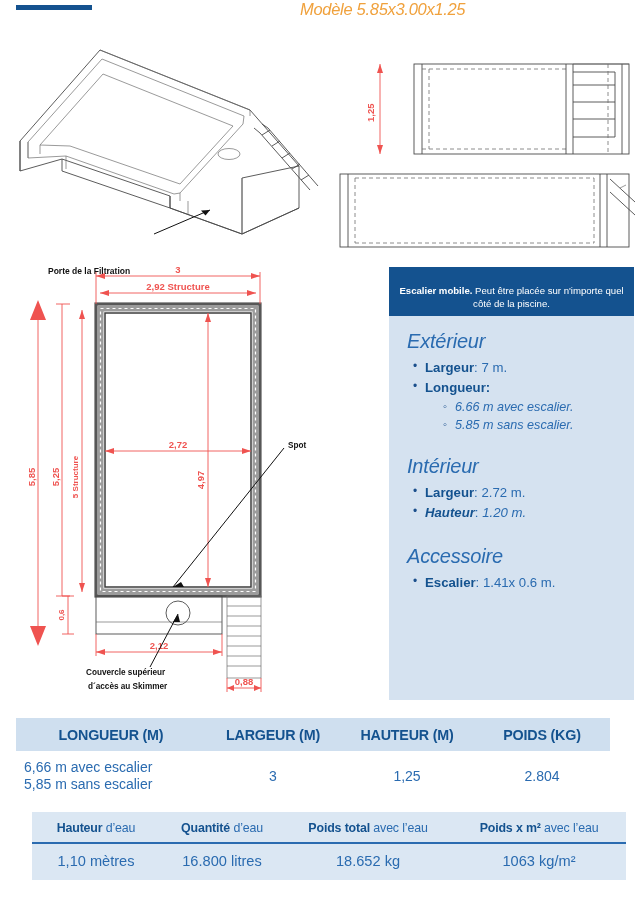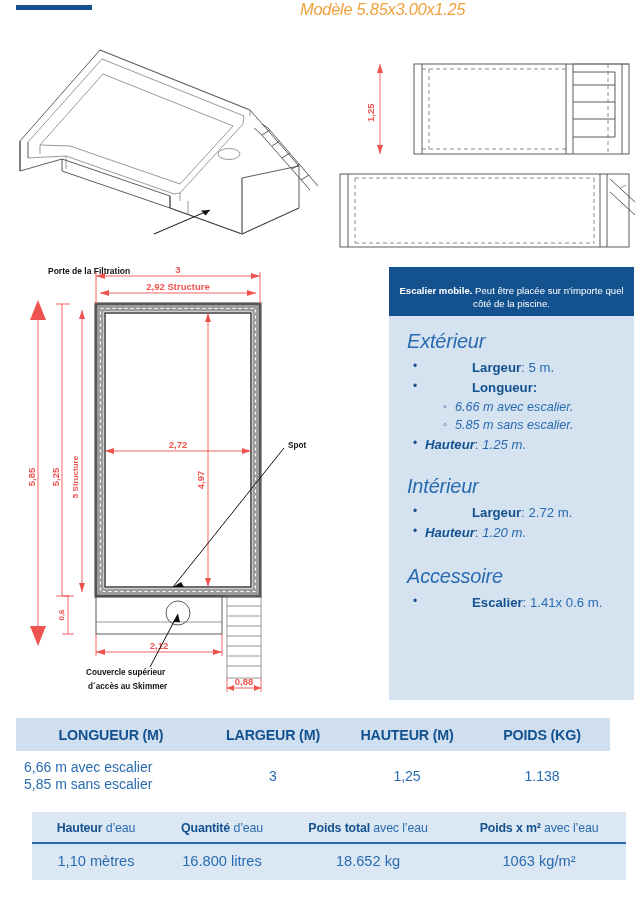--- a/index.html
+++ b/index.html
@@ -126,21 +126,21 @@
     font-style: italic;
     color: #2a6bb0;
   }
   .spec-sub li::before {
     content: "\25E6";
     position: absolute;
     left: 2px;
     top: 0px;
     font-size: 11px;
   }
-  .k      { font-weight: bold; color: #14528f; font-style: normal; margin-left: 47px; }
+  .k      { font-weight: bold; color: #14528f; font-style: normal; }
   .k-it   { font-weight: bold; color: #14528f; font-style: italic; }
   .v      { font-weight: normal; color: #2a6bb0; font-style: normal; }
   .v-it   { font-weight: normal; color: #2a6bb0; font-style: italic; }
 
   
   .tbl {
     position: absolute;
     border-collapse: collapse;
     table-layout: fixed;
   }
@@ -395,31 +395,28 @@
 
 <div class="note-box">
   <b>Escalier mobile.</b><span> Peut être placée sur n'importe quel côté de la piscine.</span>
 </div>
 
 <div class="spec-panel">
 
   <div class="spec-h">Extérieur</div>
   <ul class="spec-list">
     <li>
-      <span class="k">Largeur</span><span class="v">: </span><span class="v">5 m.</span>
+      <span class="k">Largeur</span><span class="v">: </span><span class="v">7 m.</span>
     </li>
     <li>
       <span class="k">Longueur:</span>
       <ul class="spec-sub">
         <li>6.66 m avec escalier.</li>
         <li>5.85 m sans escalier.</li>
       </ul>
-    </li>
-    <li>
-      <span class="k-it">Hauteur</span><span class="v">: </span><span class="v-it">1.25 m.</span>
     </li>
   </ul>
 
   <div class="spec-h second">Intérieur</div>
   <ul class="spec-list">
     <li>
       <span class="k">Largeur</span><span class="v">: </span><span class="v">2.72 m.</span>
     </li>
     <li>
       <span class="k-it">Hauteur</span><span class="v">: </span><span class="v-it">1.20 m.</span>
@@ -450,21 +447,21 @@
     </tr>
   </thead>
   <tbody>
     <tr>
       <td class="first">
         <div>6,66 m avec escalier</div>
         <div>5,85 m sans escalier</div>
       </td>
       <td>3</td>
       <td>1,25</td>
-      <td>1.138</td>
+      <td>2.804</td>
     </tr>
   </tbody>
 </table>
 
 <table class="tbl tbl-sec">
   <colgroup>
     <col style="width:128px">
       <col style="width:124px">
       <col style="width:168px">
       <col style="width:174px">

